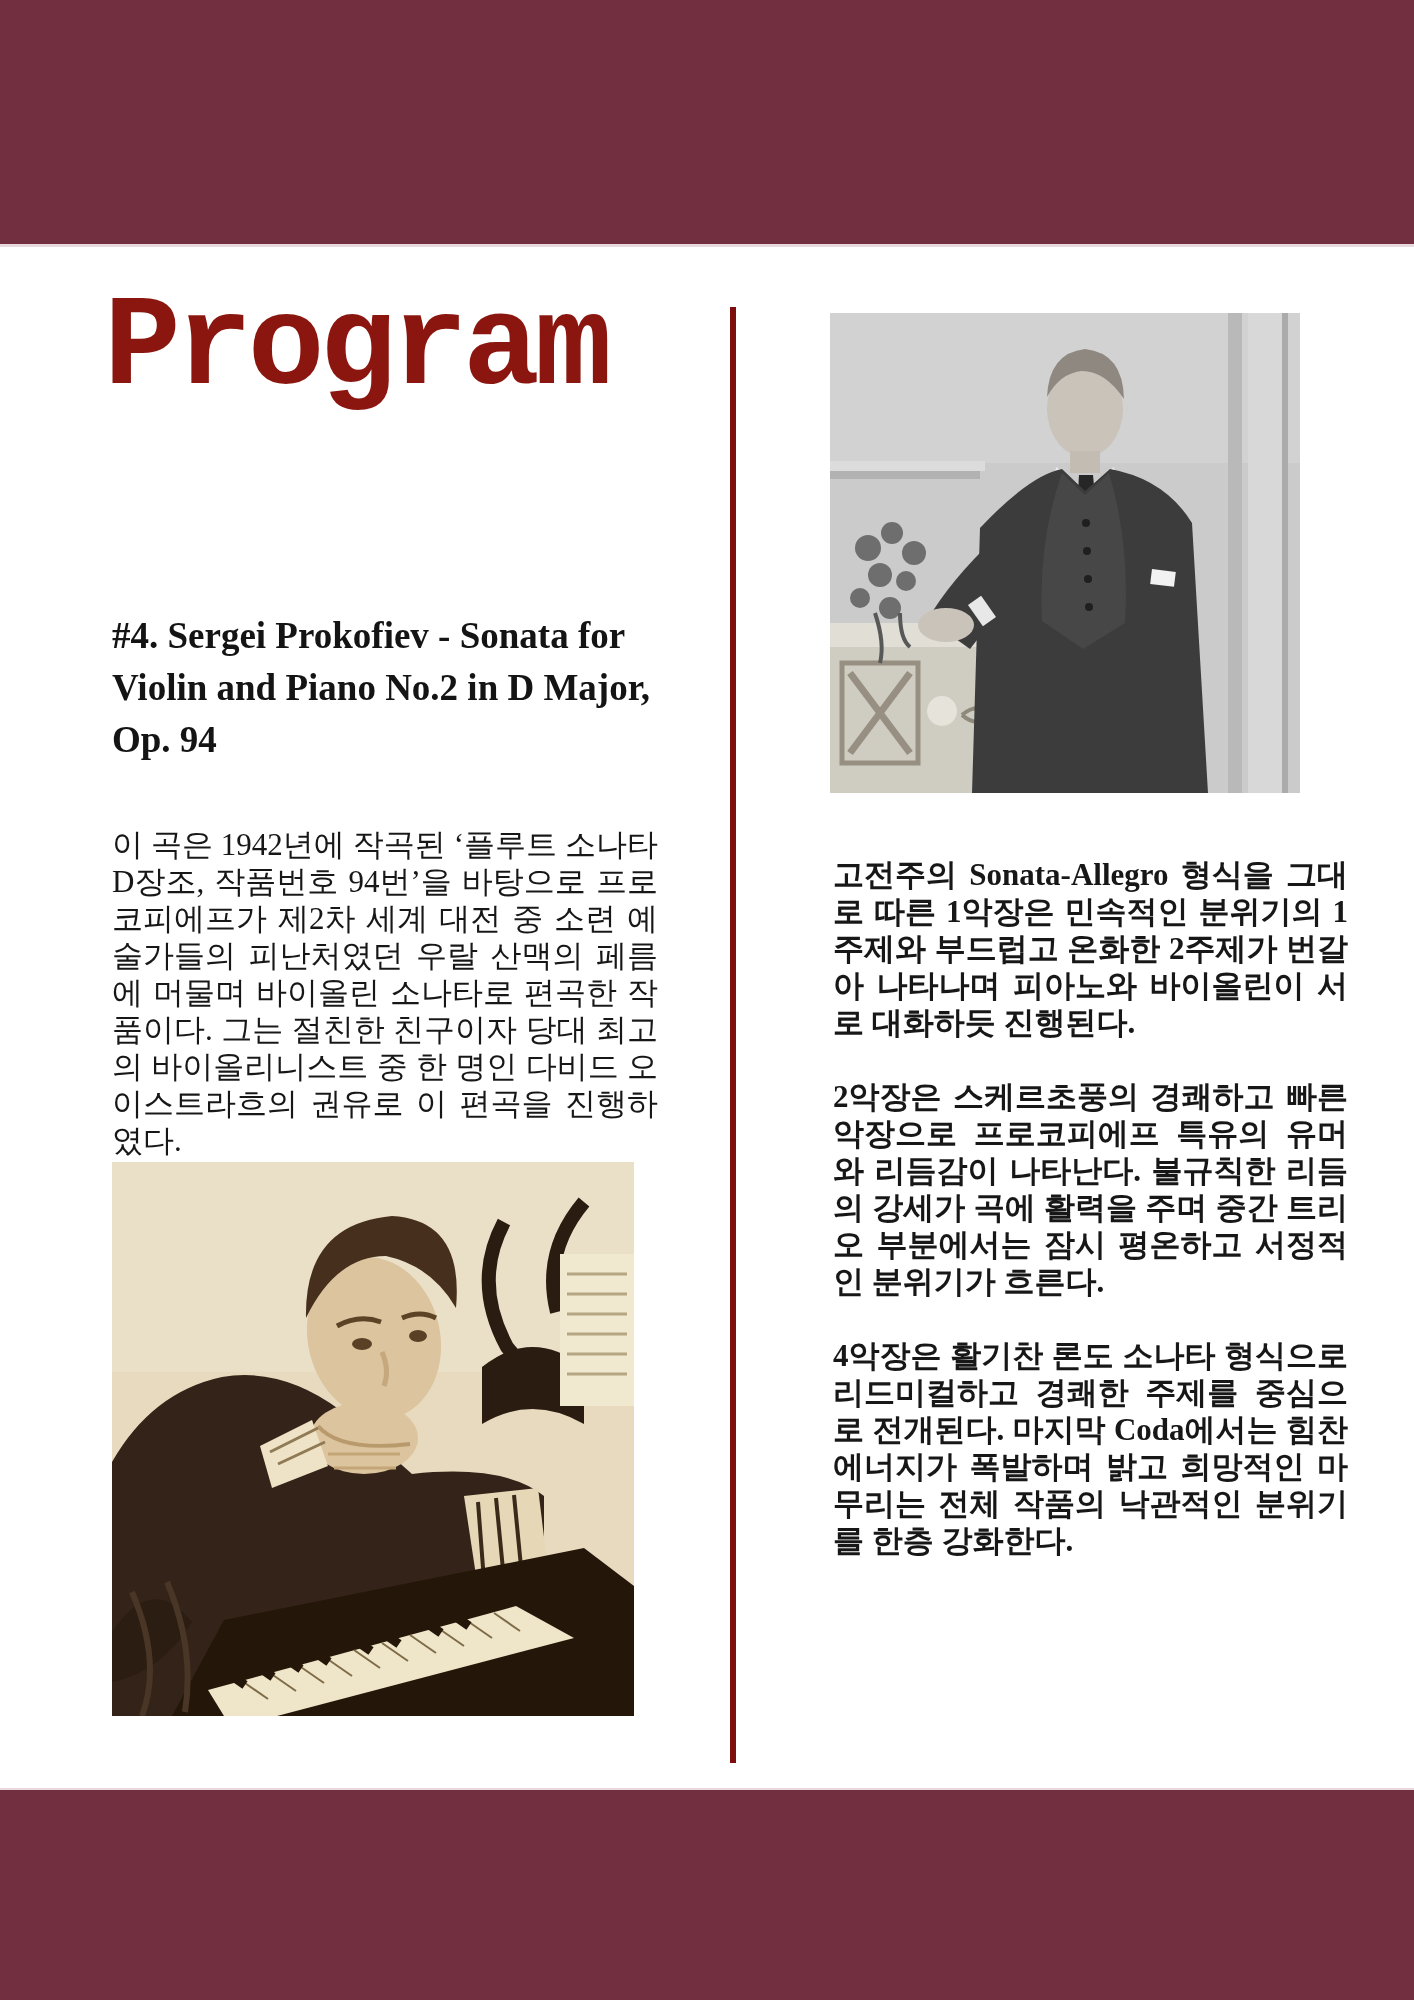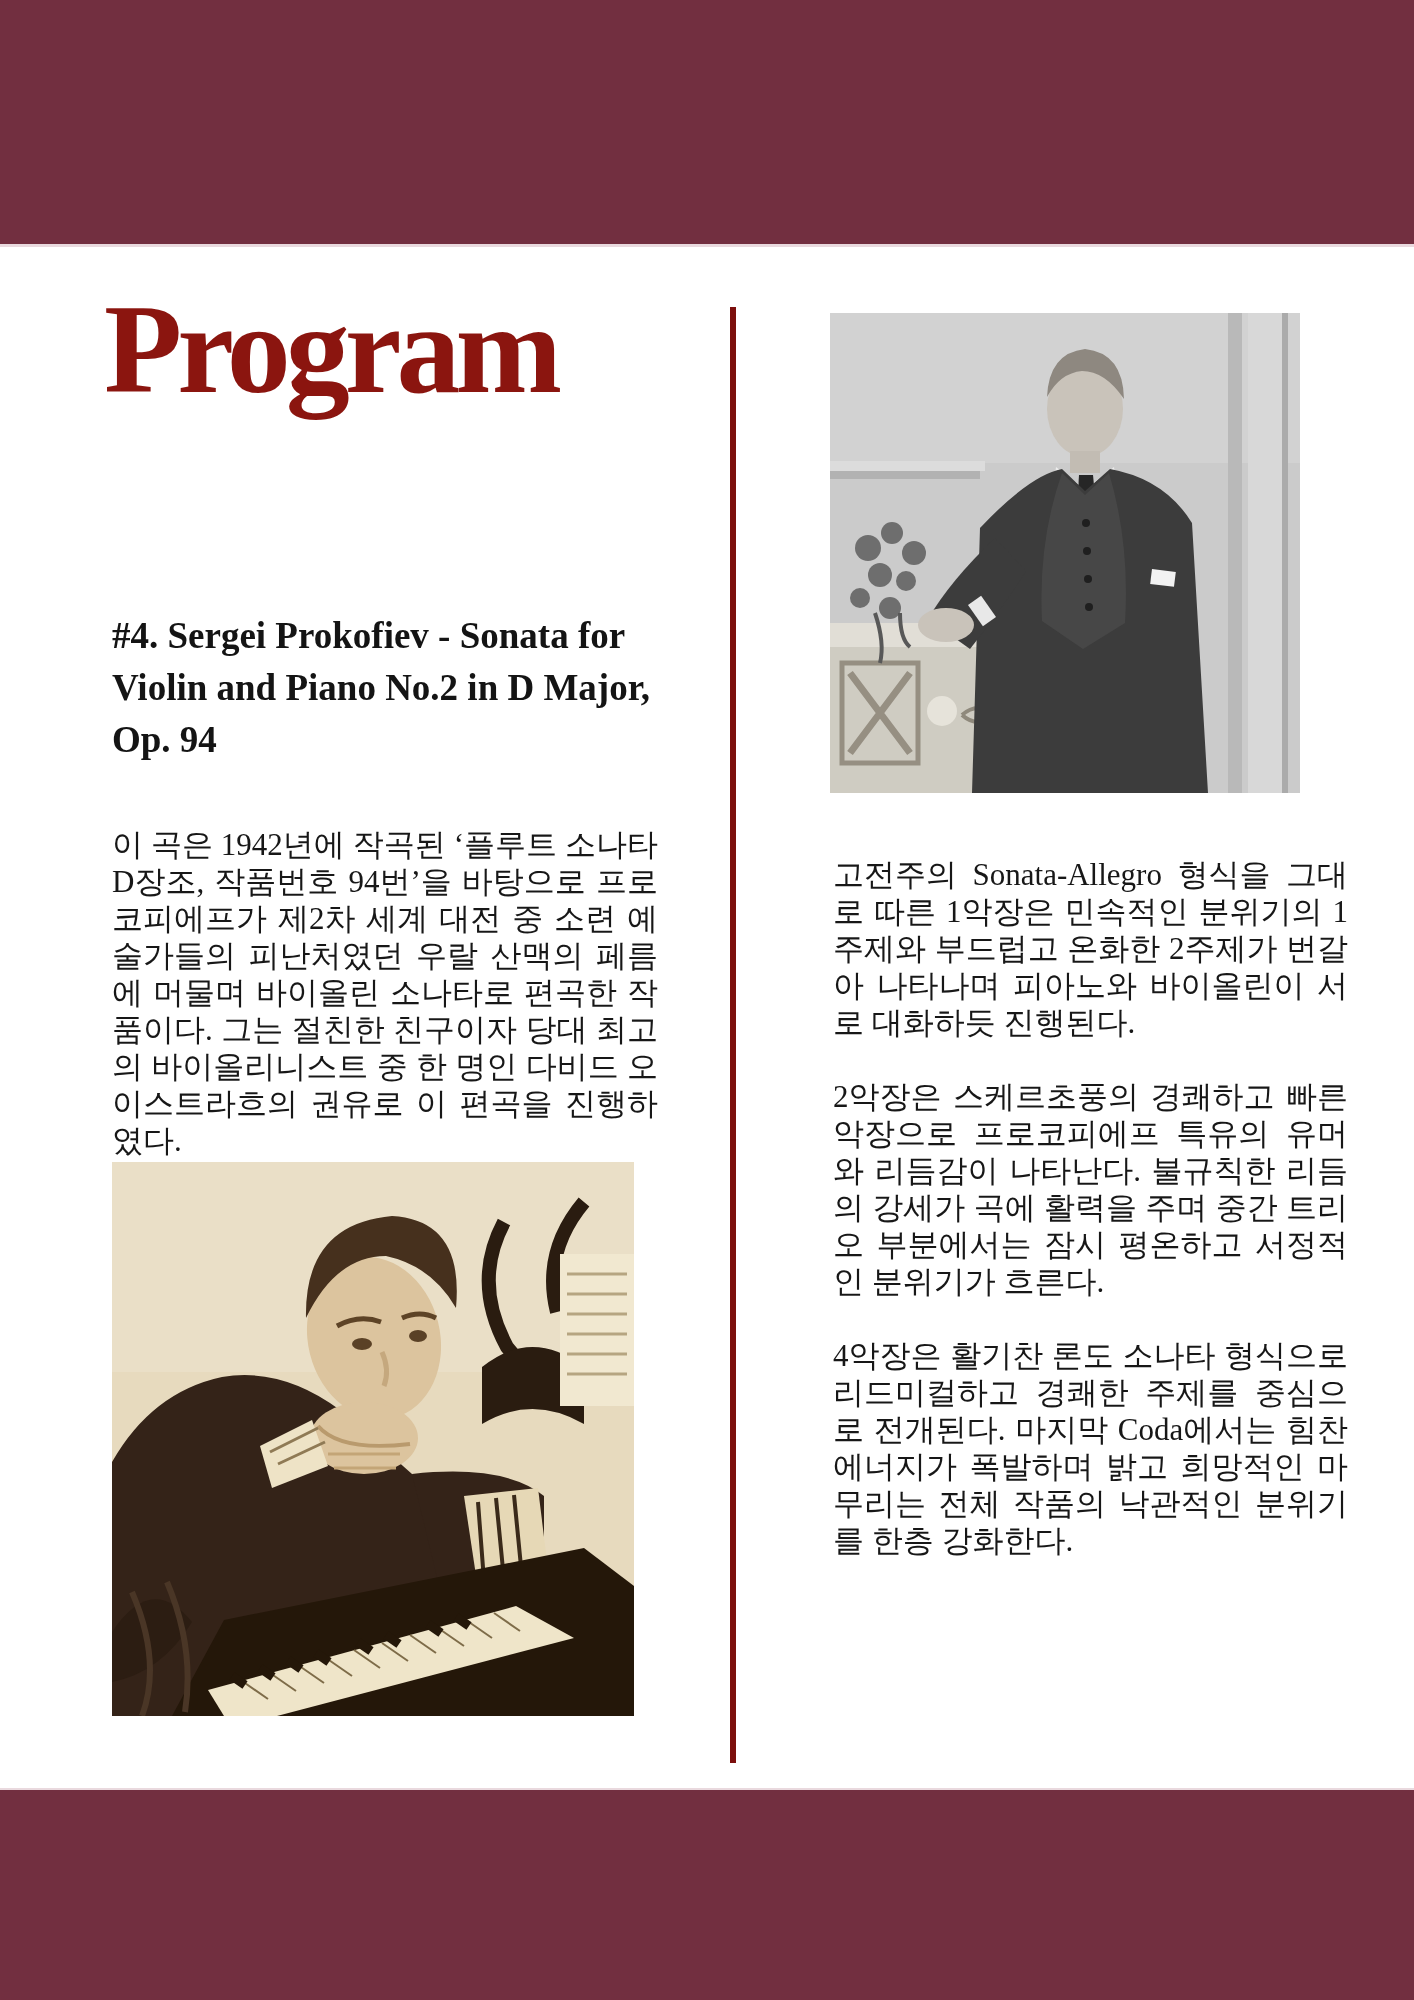--- a/index.html
+++ b/index.html
@@ -10,40 +10,40 @@
     overflow:hidden;
     font-family:"Liberation Serif","DejaVu Serif",serif;
     color:var(--text,#161616);
   }
   .band{position:absolute;left:0;width:1414px;background:var(--band,#722f40);}
   .band-top{top:0;height:244px;border-bottom:3px solid #e9d9de;}
   .band-bottom{top:1788px;height:212px;border-top:2px solid #e9d9de;}
 
   .title{
     position:absolute;left:104px;top:296px;
-    font-family:Liberation Serif, serif;
+    font-family:Liberation Mono, monospace;
     font-weight:800;
     font-size:128px;line-height:106px;
     letter-spacing:-5px;
     color:var(--accent,#8b150f);
   }
   .heading{
     position:absolute;left:112px;top:610px;width:580px;
     font-size:37px;line-height:52px;font-weight:600;
     color:#141414;
   }
   .para{
     font-size:31px;line-height:37px;
     text-align:justify;
     color:#171717;
     margin-top:40px;
   }
   .left-para{position:absolute;left:112px;top:786px;width:546px;}
   .right-col{position:absolute;left:833px;top:856px;width:515px;}
-  .right-col .para{margin:0 0 37px 0;}
+  .right-col .para{margin:0 0 37px 0;font-weight:bold;}
 
   .divider{
     position:absolute;left:730px;top:307px;width:6px;height:1456px;
     background:var(--divider,#7c0f0d);
   }
   .photo{position:absolute;overflow:hidden;}
   .photo svg{display:block;}
   .right-photo{left:830px;top:313px;width:470px;height:480px;}
   .left-photo{left:112px;top:1162px;width:522px;height:554px;}
 </style>

